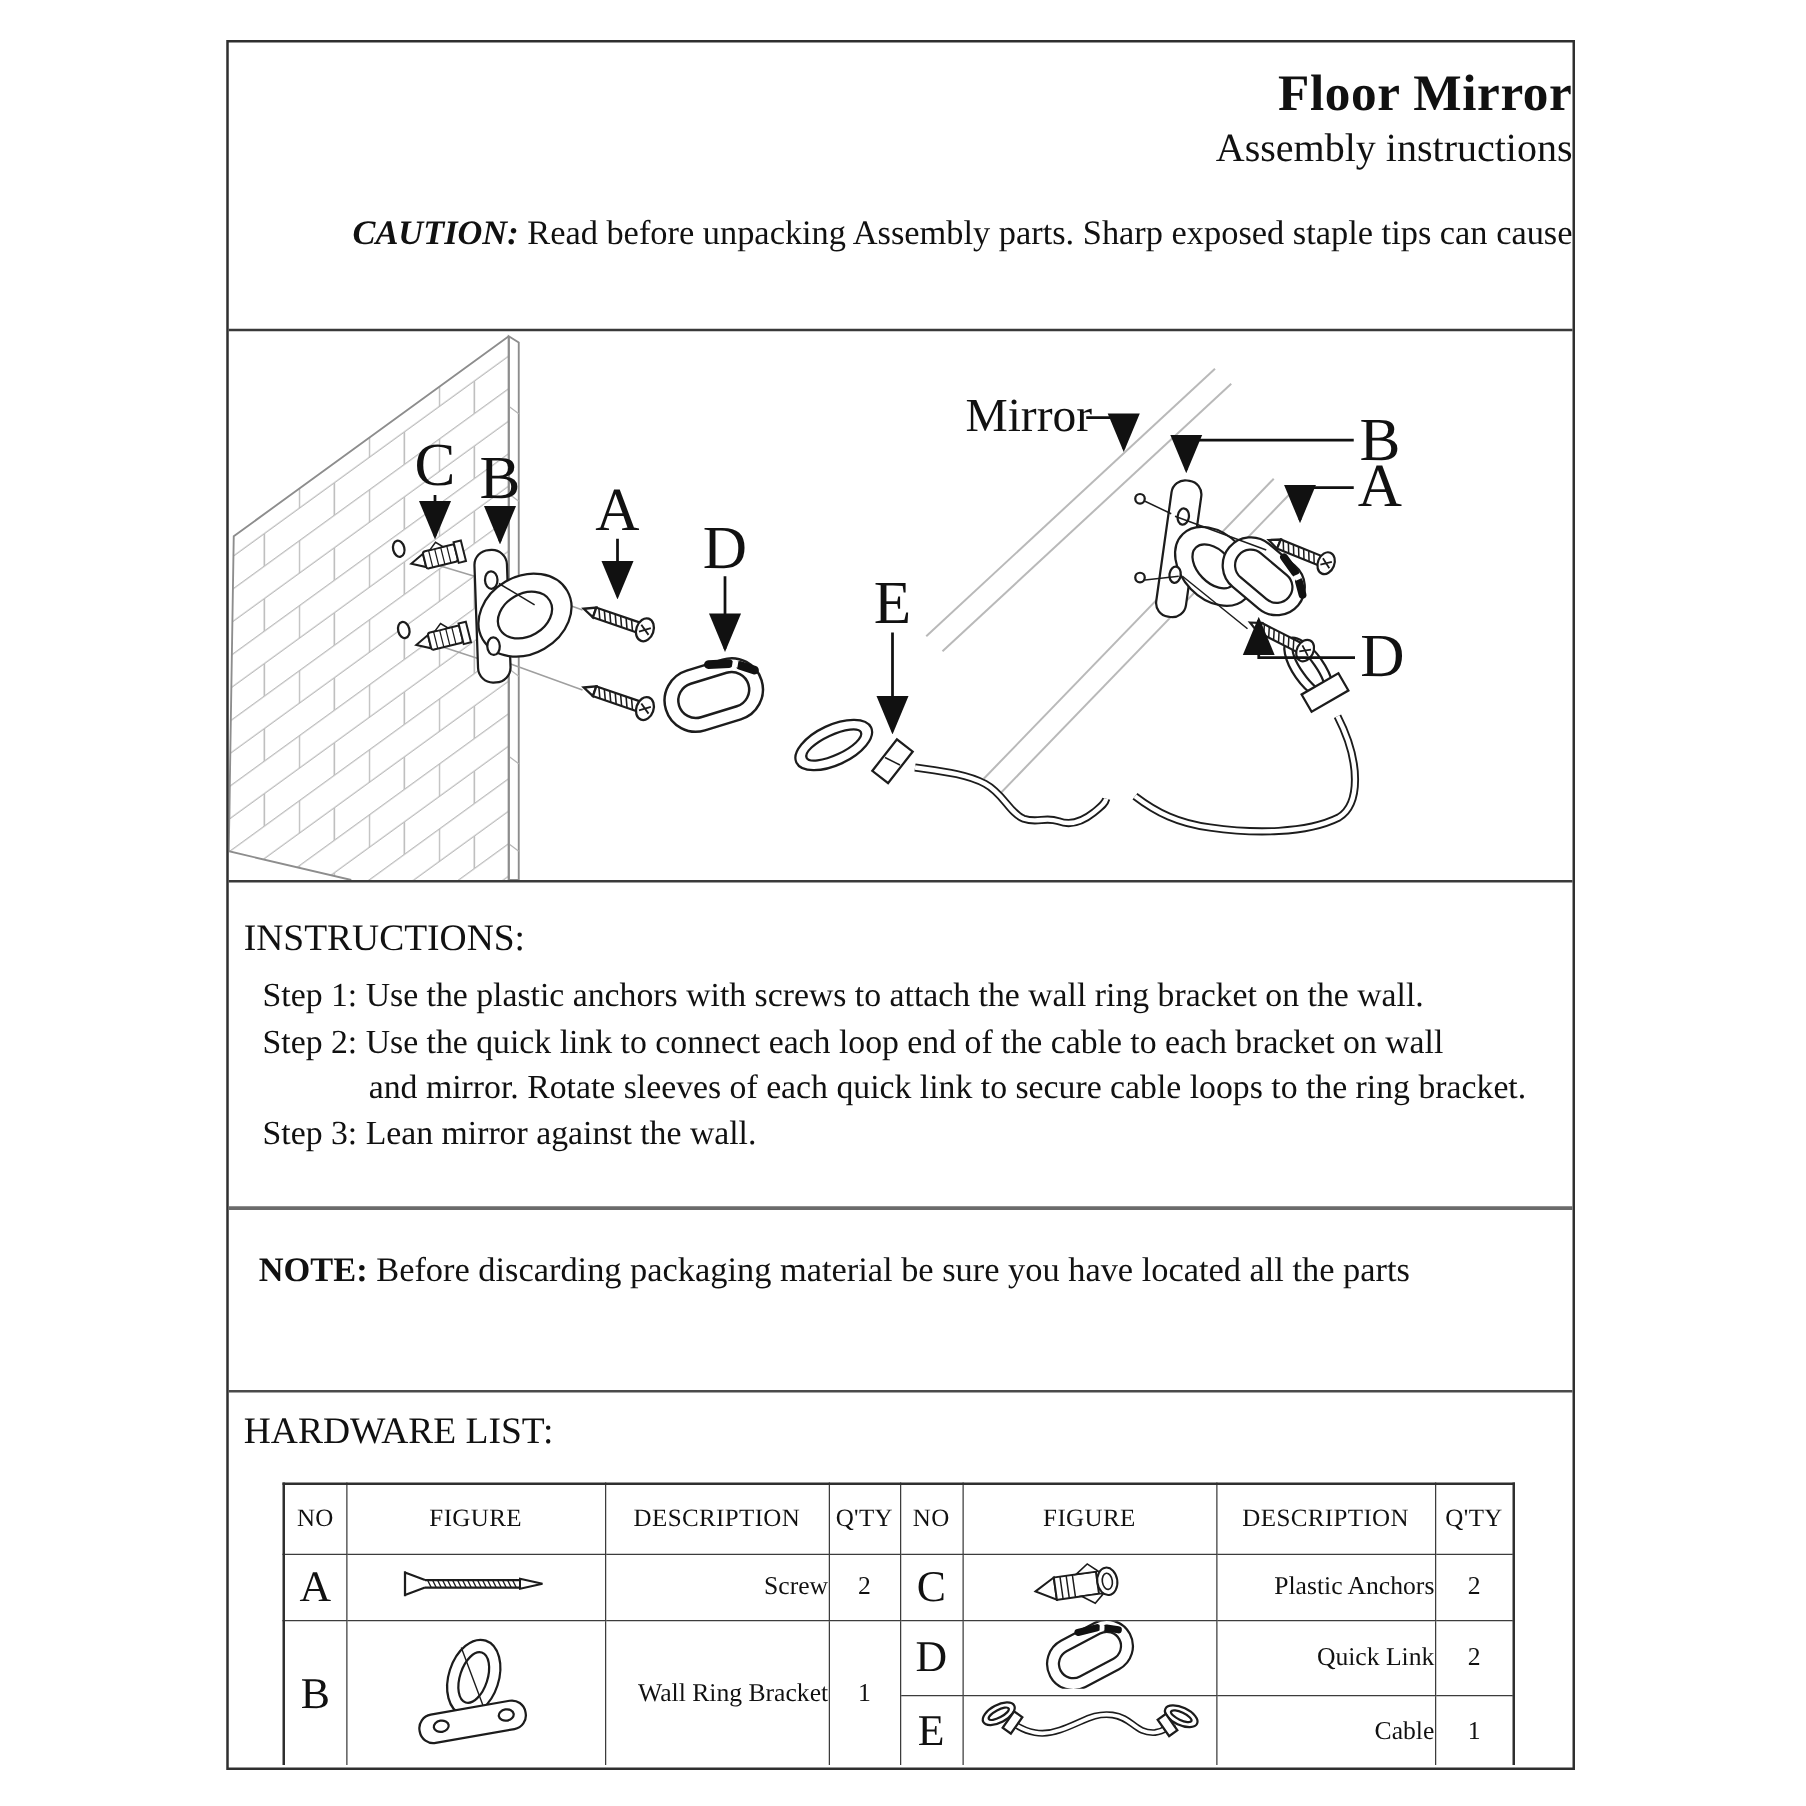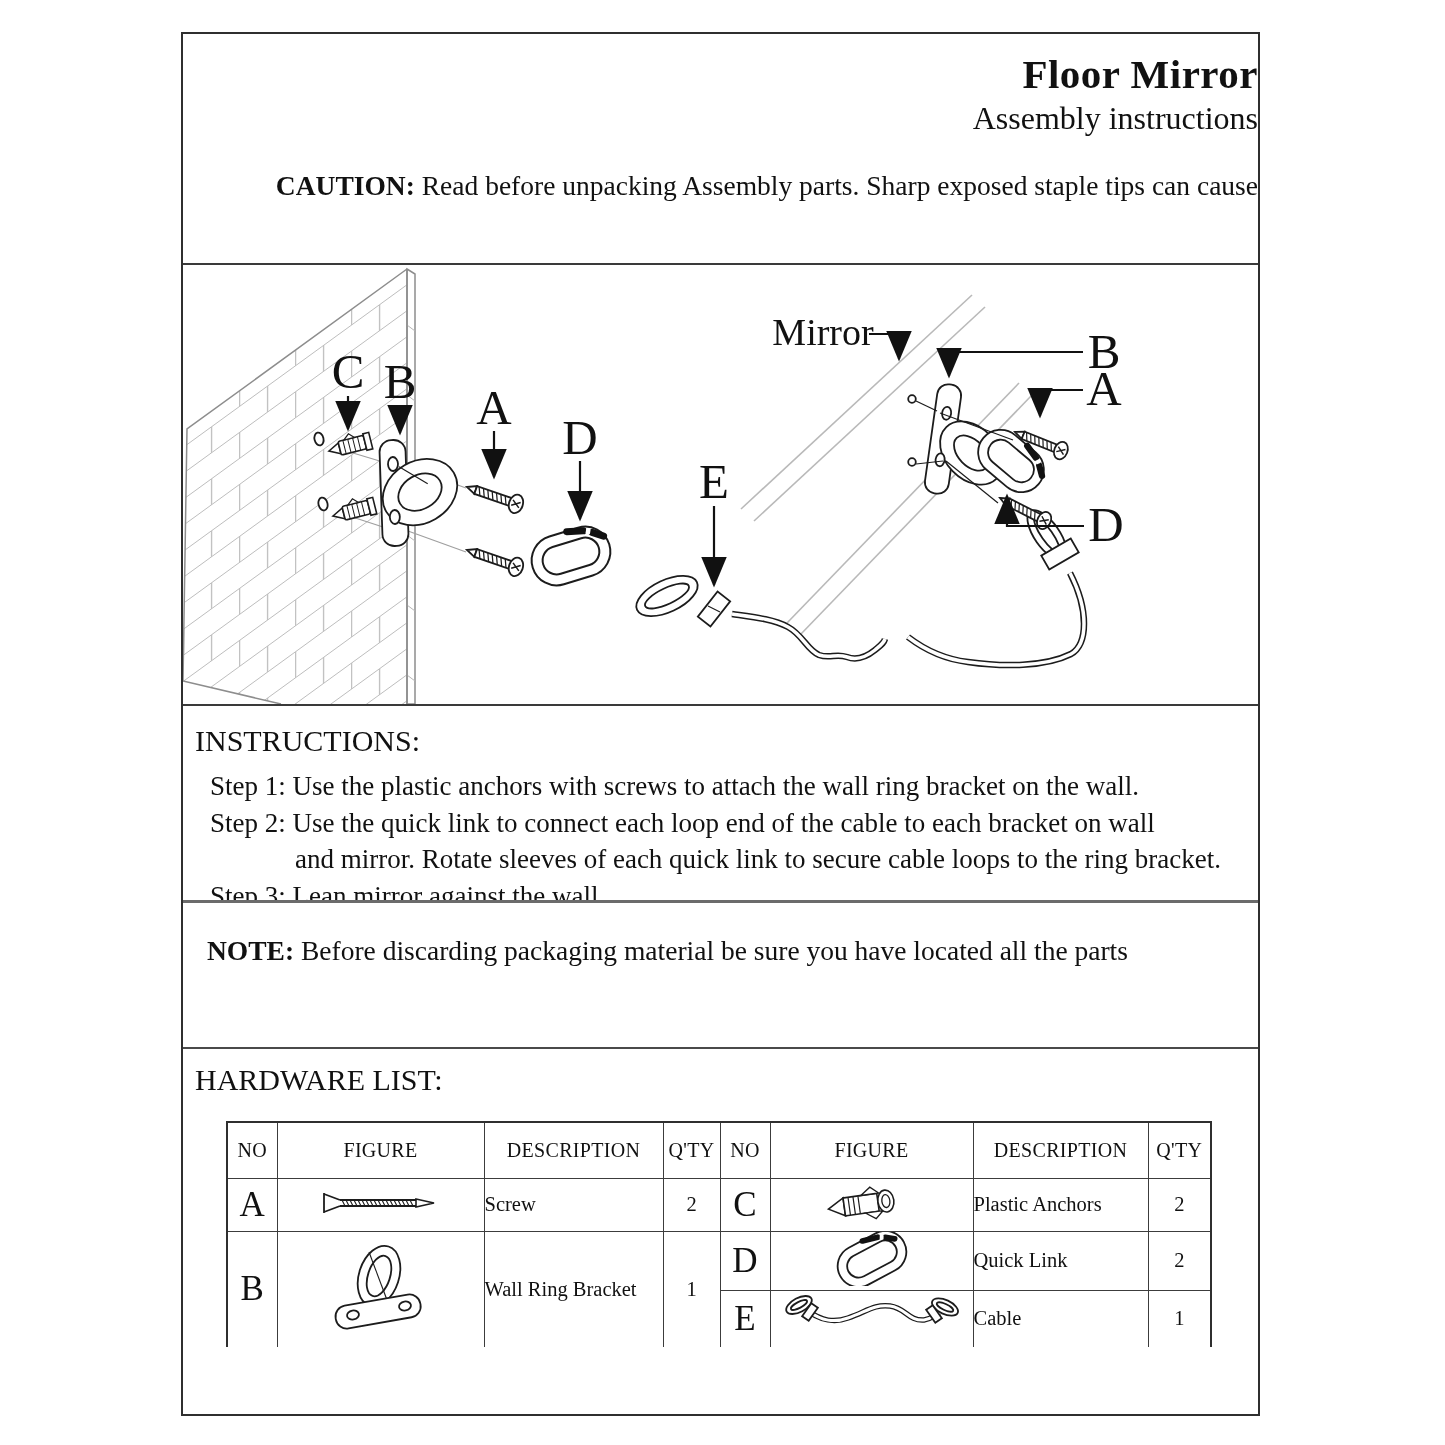--- a/index.html
+++ b/index.html
@@ -3,37 +3,37 @@
 <meta charset="utf-8">
 <style>
   html,body{margin:0;padding:0;background:#ffffff;}
   body{width:1445px;height:1445px;position:relative;font-family:"Liberation Serif","DejaVu Serif",serif;color:#111;}
   .sheet{position:absolute;left:181px;top:32px;width:1079px;height:1384px;border:2px solid #2f2f2f;box-sizing:border-box;background:#fff;}
   .box{box-sizing:border-box;overflow:hidden;position:relative;}
   .header-box{height:229px;text-align:right;}
   .page-title{font-size:41px;font-weight:bold;margin:16px 0 0 0;letter-spacing:.5px;}
   .page-subtitle{font-size:32px;font-weight:normal;margin:2px 0 0 0;}
   .caution{font-size:27.5px;margin-top:28px;line-height:42px;white-space:nowrap;}
-  .caution b{font-weight:bold;}
+  .caution b{font-weight:bold;font-style:italic;}
   .diagram-box{height:441px;border-top:2px solid #3a3a3a;}
   .diagram-box svg{display:block;}
-  .instructions-box{height:196px;border-top:2px solid #3a3a3a;padding:18px 0 0 12px;}
+  .instructions-box{height:261px;border-top:2px solid #3a3a3a;padding:28px 0 0 12px;}
   .section-heading{font-size:30px;margin:0 0 10px 0;font-weight:normal;}
   .step-line{font-size:27px;line-height:36.5px;margin-left:15px;white-space:nowrap;}
   .step-line.indent{margin-left:100px;}
   .note-box{height:147px;border-top:3px solid #6b6b6b;padding:26px 0 0 24px;}
   .note-text{font-size:27.5px;line-height:43px;margin:0;white-space:nowrap;}
   .note-text b{font-weight:bold;}
   .hardware-box{height:300px;border-top:2px solid #4a4a4a;padding:14px 0 0 12px;}
   table.hw{border-collapse:collapse;margin:24px 0 0 31px;table-layout:fixed;width:984px;}
   table.hw td,table.hw th{border:1.6px solid #3c3c3c;padding:0;font-weight:normal;}
   table.hw{border:2px solid #2f2f2f;}
   th.hw-h{font-size:20px;letter-spacing:.3px;}
   td.no-cell{font-size:35px;text-align:center;}
-  td.desc-cell{font-size:20.5px;text-align:left;padding-left:12px;}
+  td.desc-cell{font-size:20.5px;text-align:right;padding-left:12px;}
   td.qty-cell{font-size:20.5px;text-align:center;}
   td.fig-cell{text-align:center;vertical-align:middle;}
   tr.hdr{height:56px;}
   tr.r1{height:53px;}
   tr.r2{height:57px;}
   tr.r3{height:56px;}
   .lineart{stroke:#1c1c1c;fill:none;stroke-width:1.8;}
   .lineartw{stroke:#1c1c1c;fill:#fff;stroke-width:1.8;}
 </style>
 </head>

